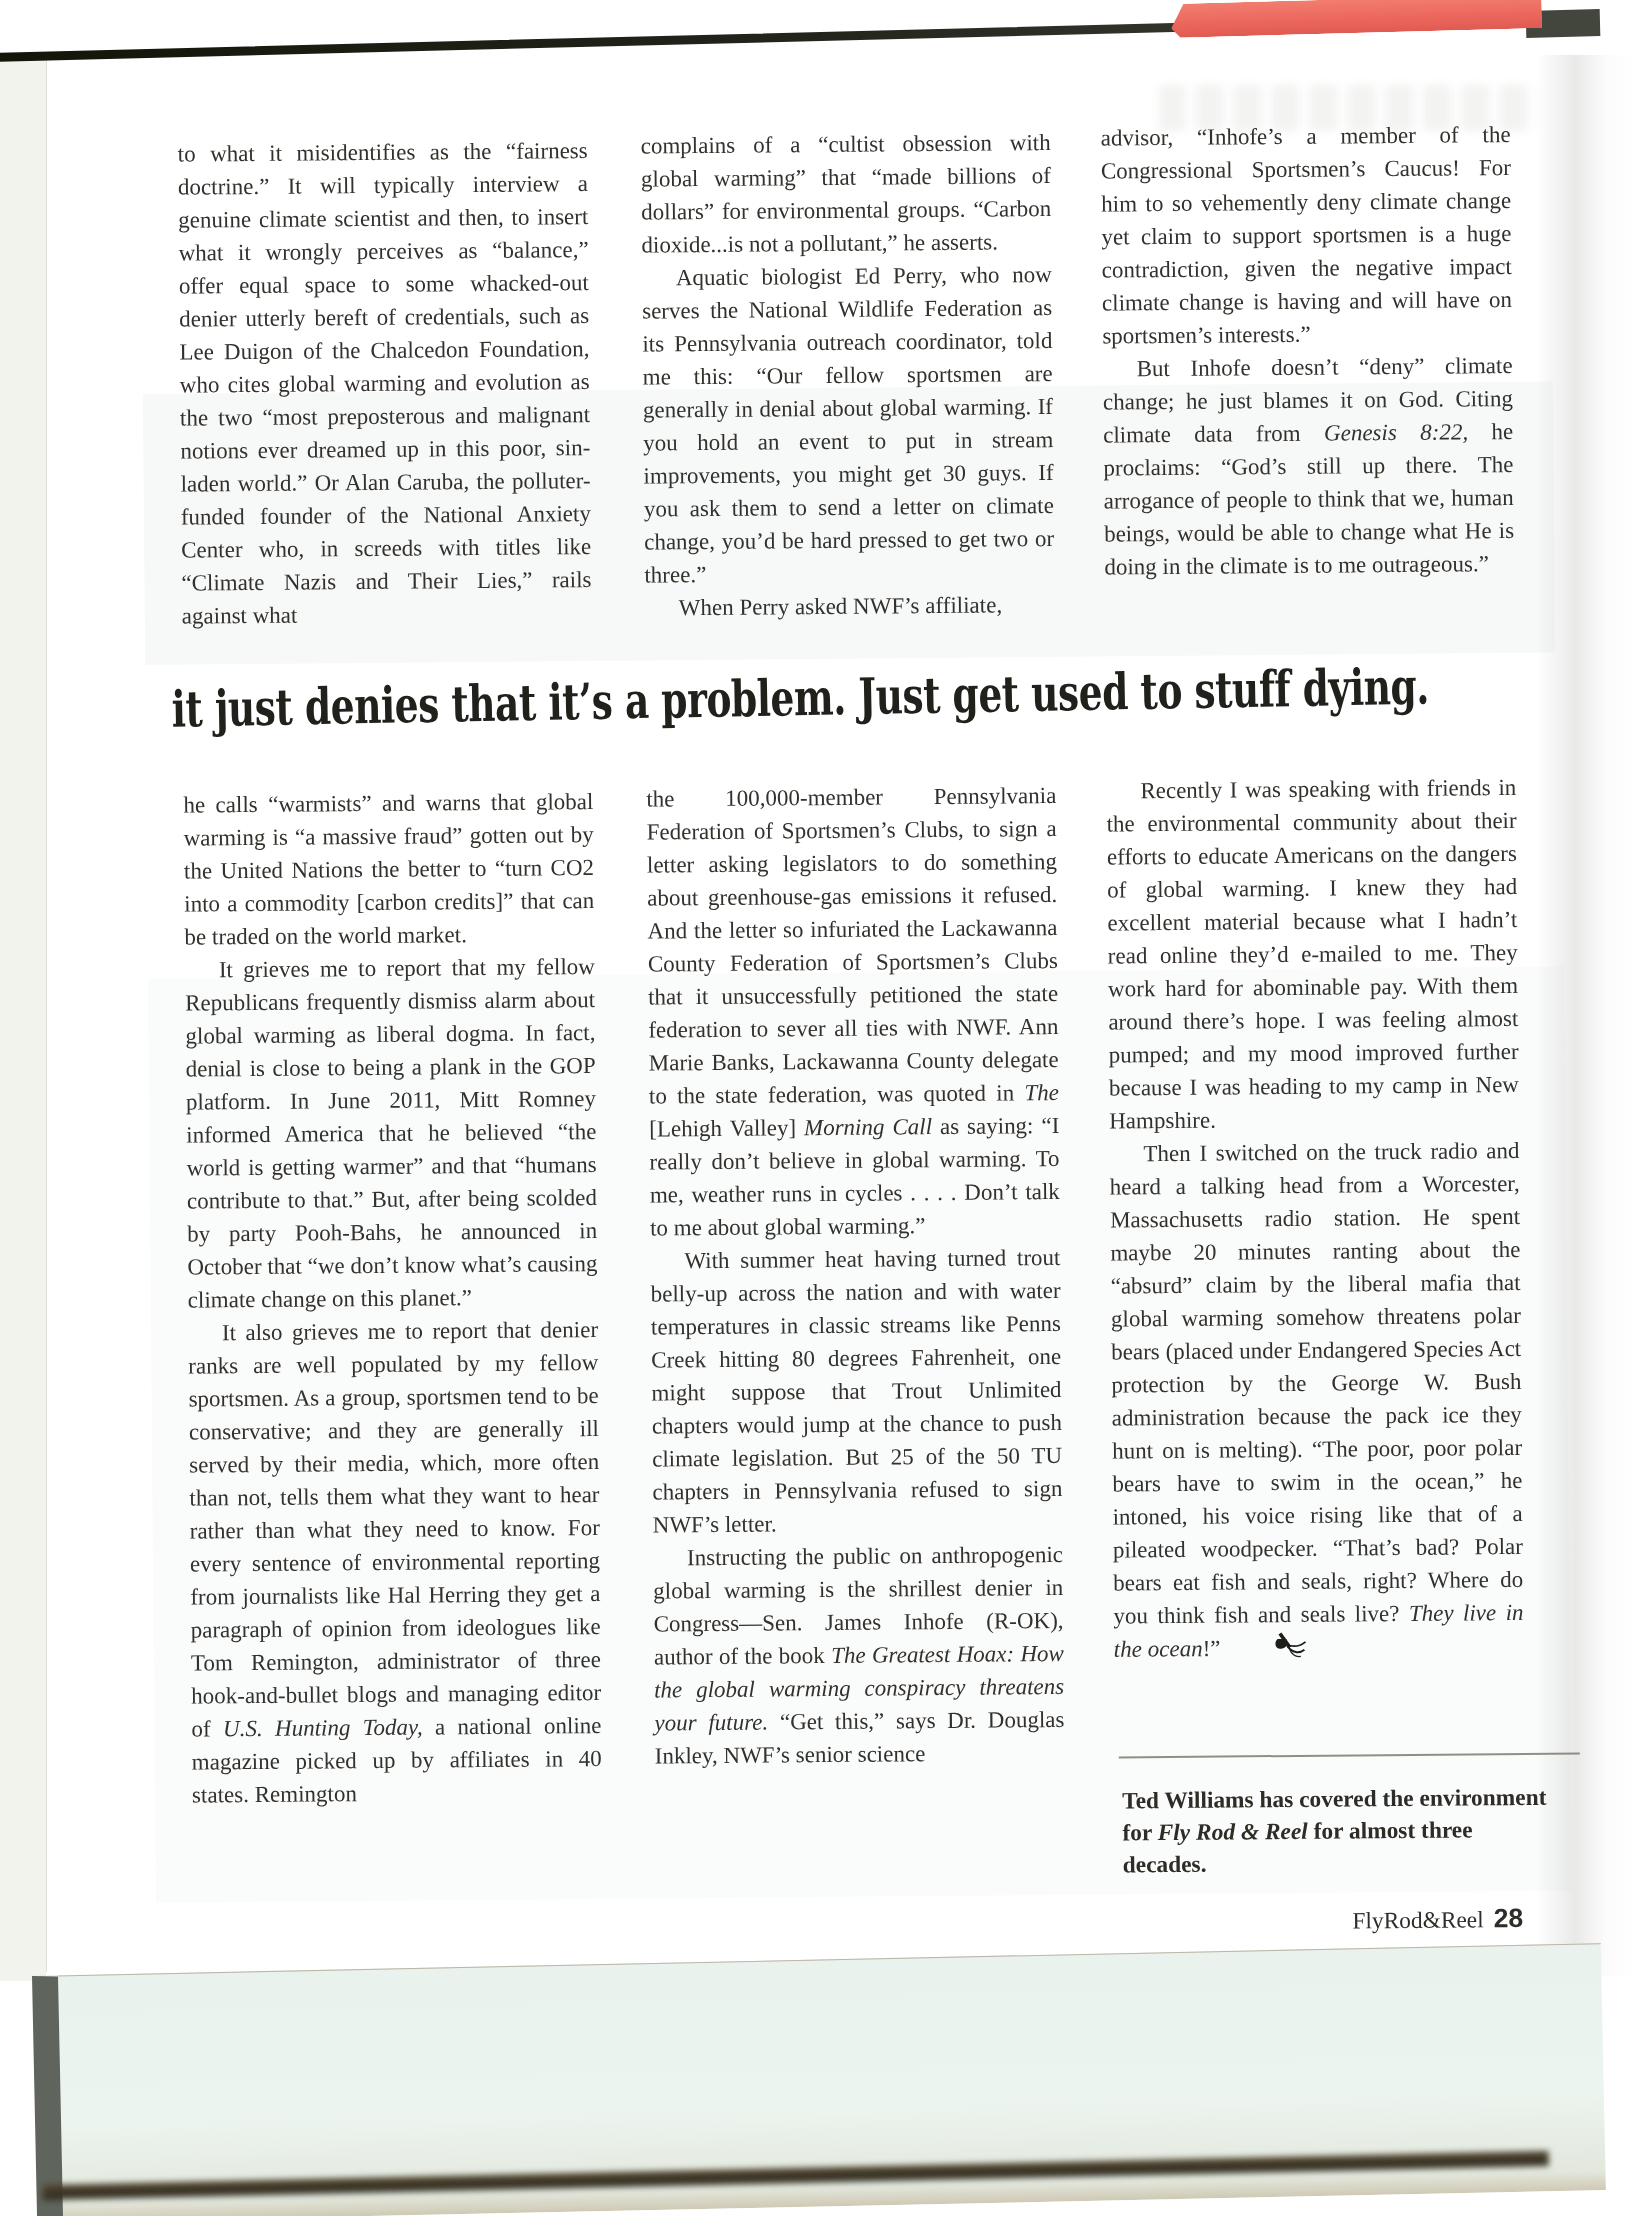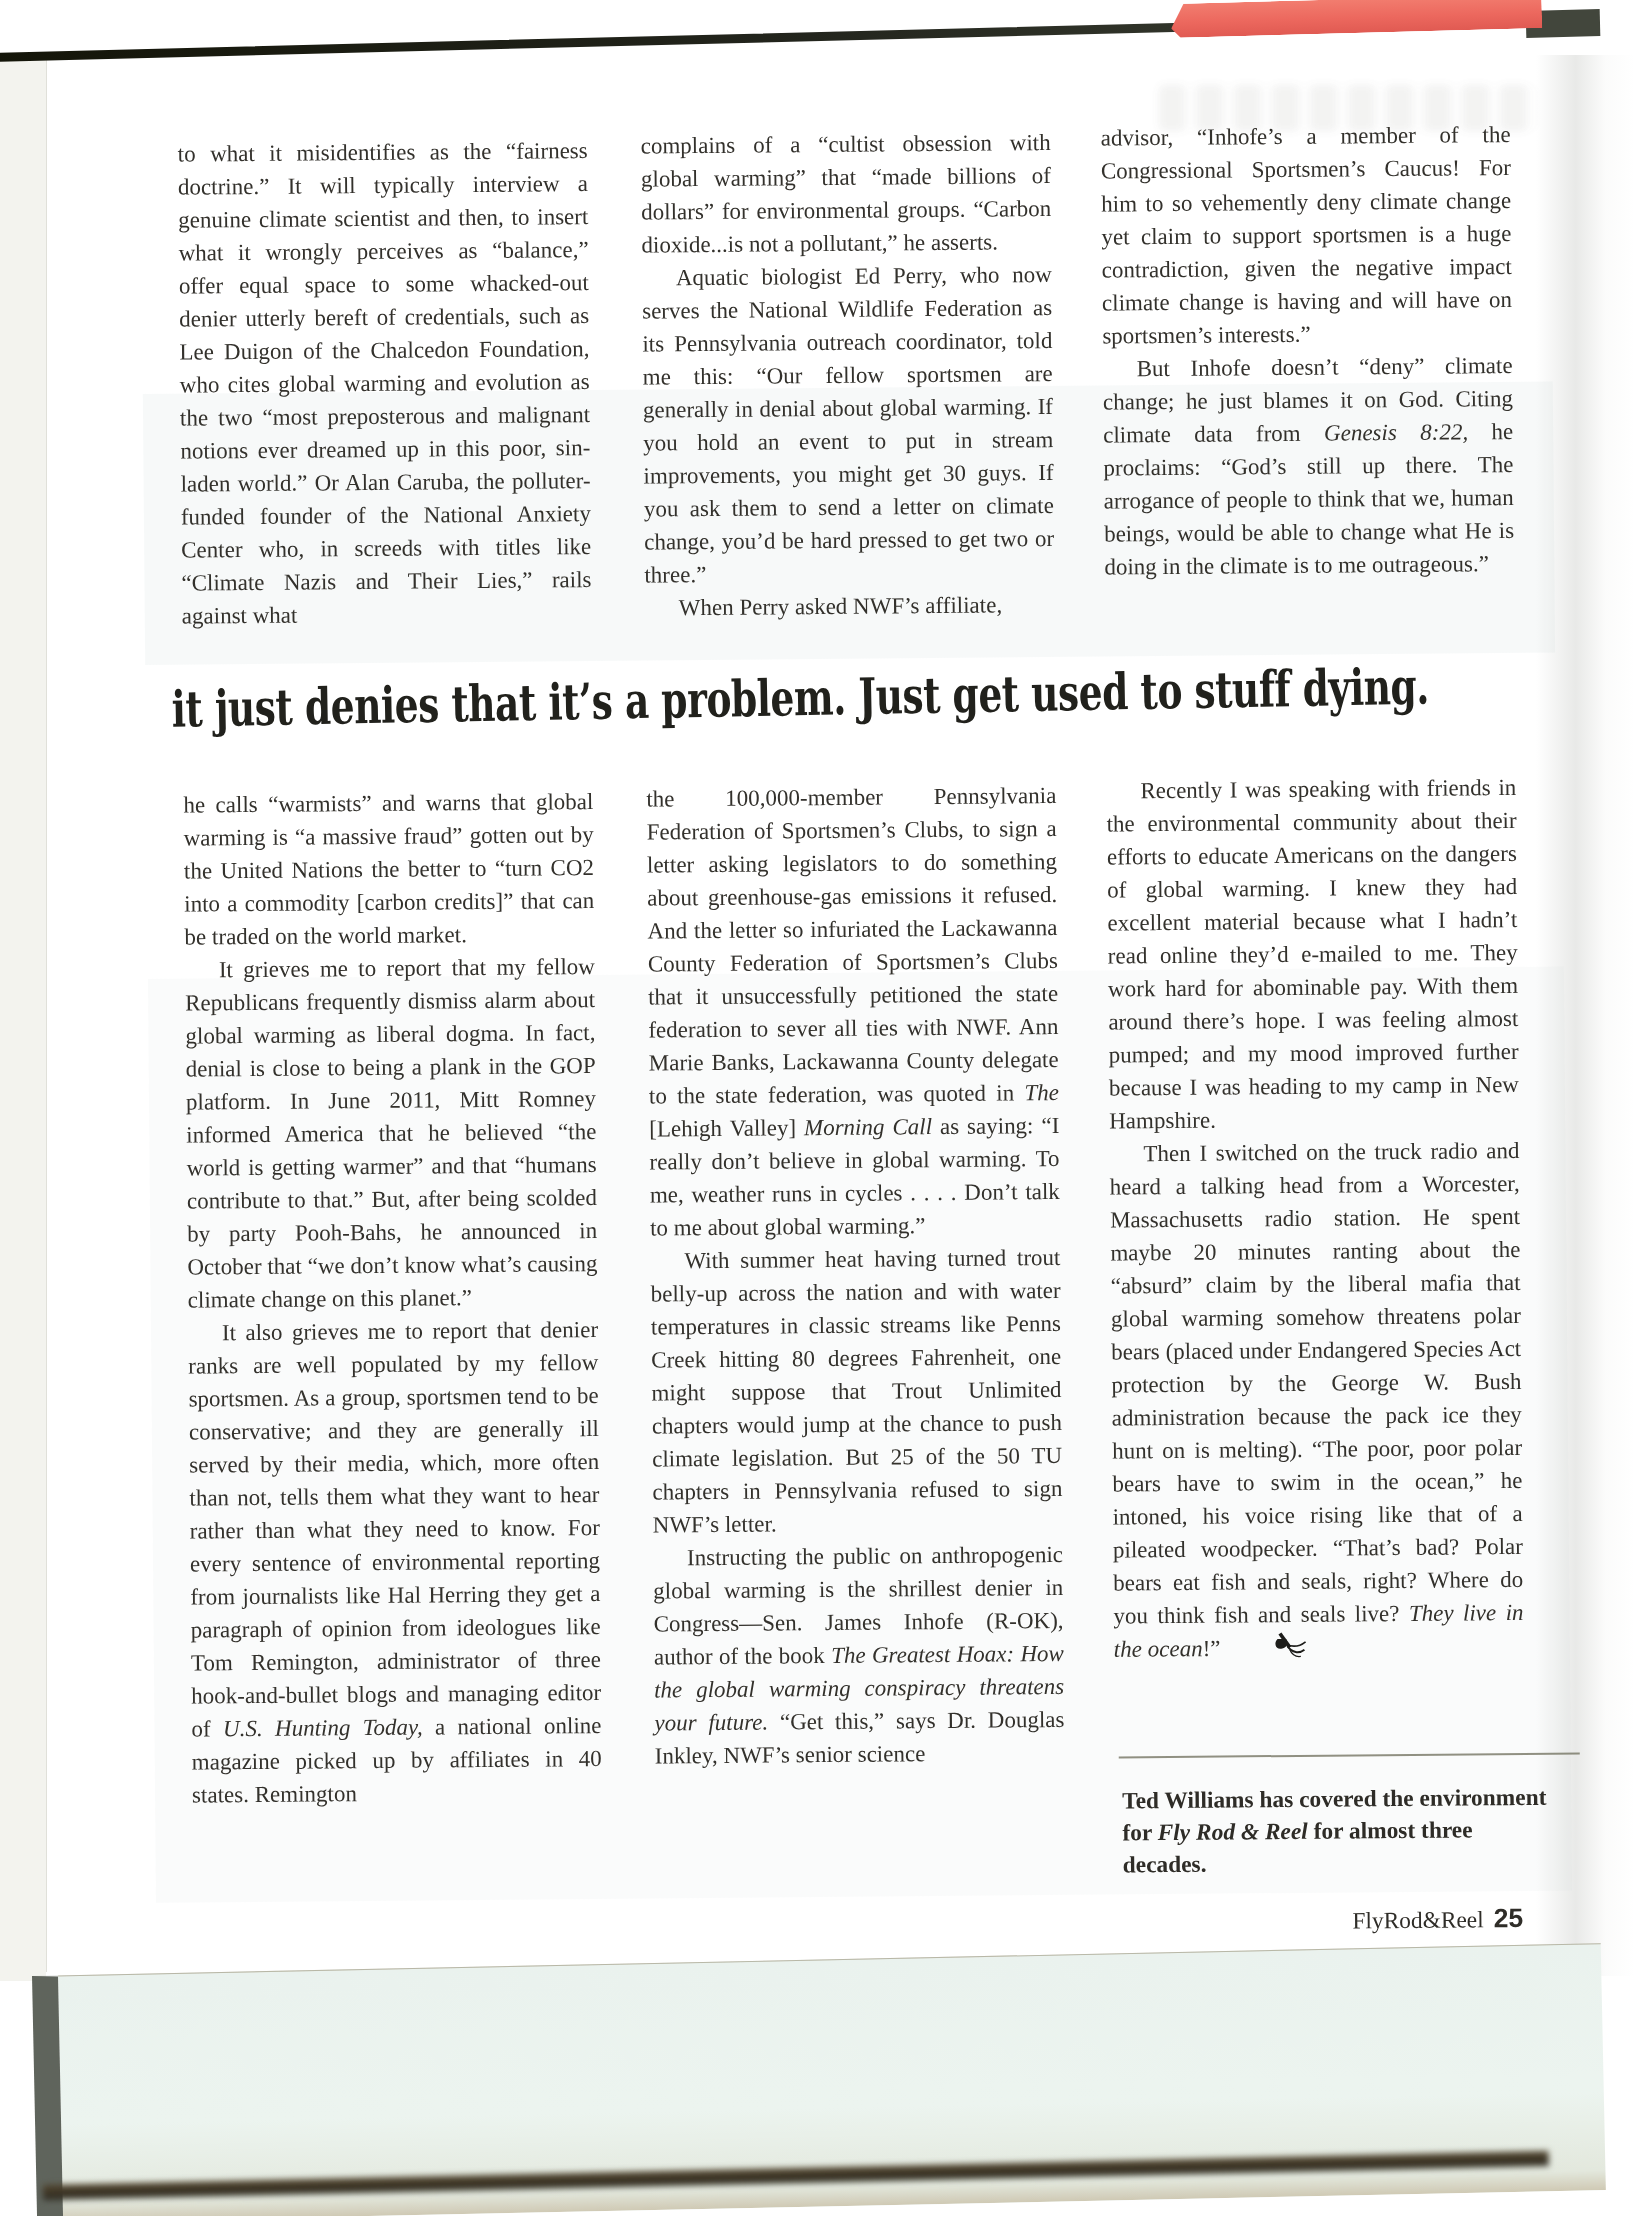--- a/index.html
+++ b/index.html
@@ -110,19 +110,19 @@
             <path d="M31 31 C35 40 42 43 49 42" stroke="#1d1d1a" stroke-width="2.2" fill="none"></path>
           </svg></span></p>
     </div>
 
   <div class="end-rule"></div>
   <div class="bio">
       <p class="para"><span class="bd">Ted Williams has covered the environment for </span><span class="it bd">Fly Rod &amp; Reel</span><span class="bd"> for almost three decades.</span></p>
     </div>
 
   <div class="footer">
-    <span>FlyRod&amp;Reel</span><span class="pagenum">25</span>
+    <span>FlyRod&amp;Reel</span><span class="pagenum">28</span>
   </div>
 </div>
 
 <div class="under-page"></div>
 <div class="under-page-bottom-edge"></div>
 
 
 </body></html>

